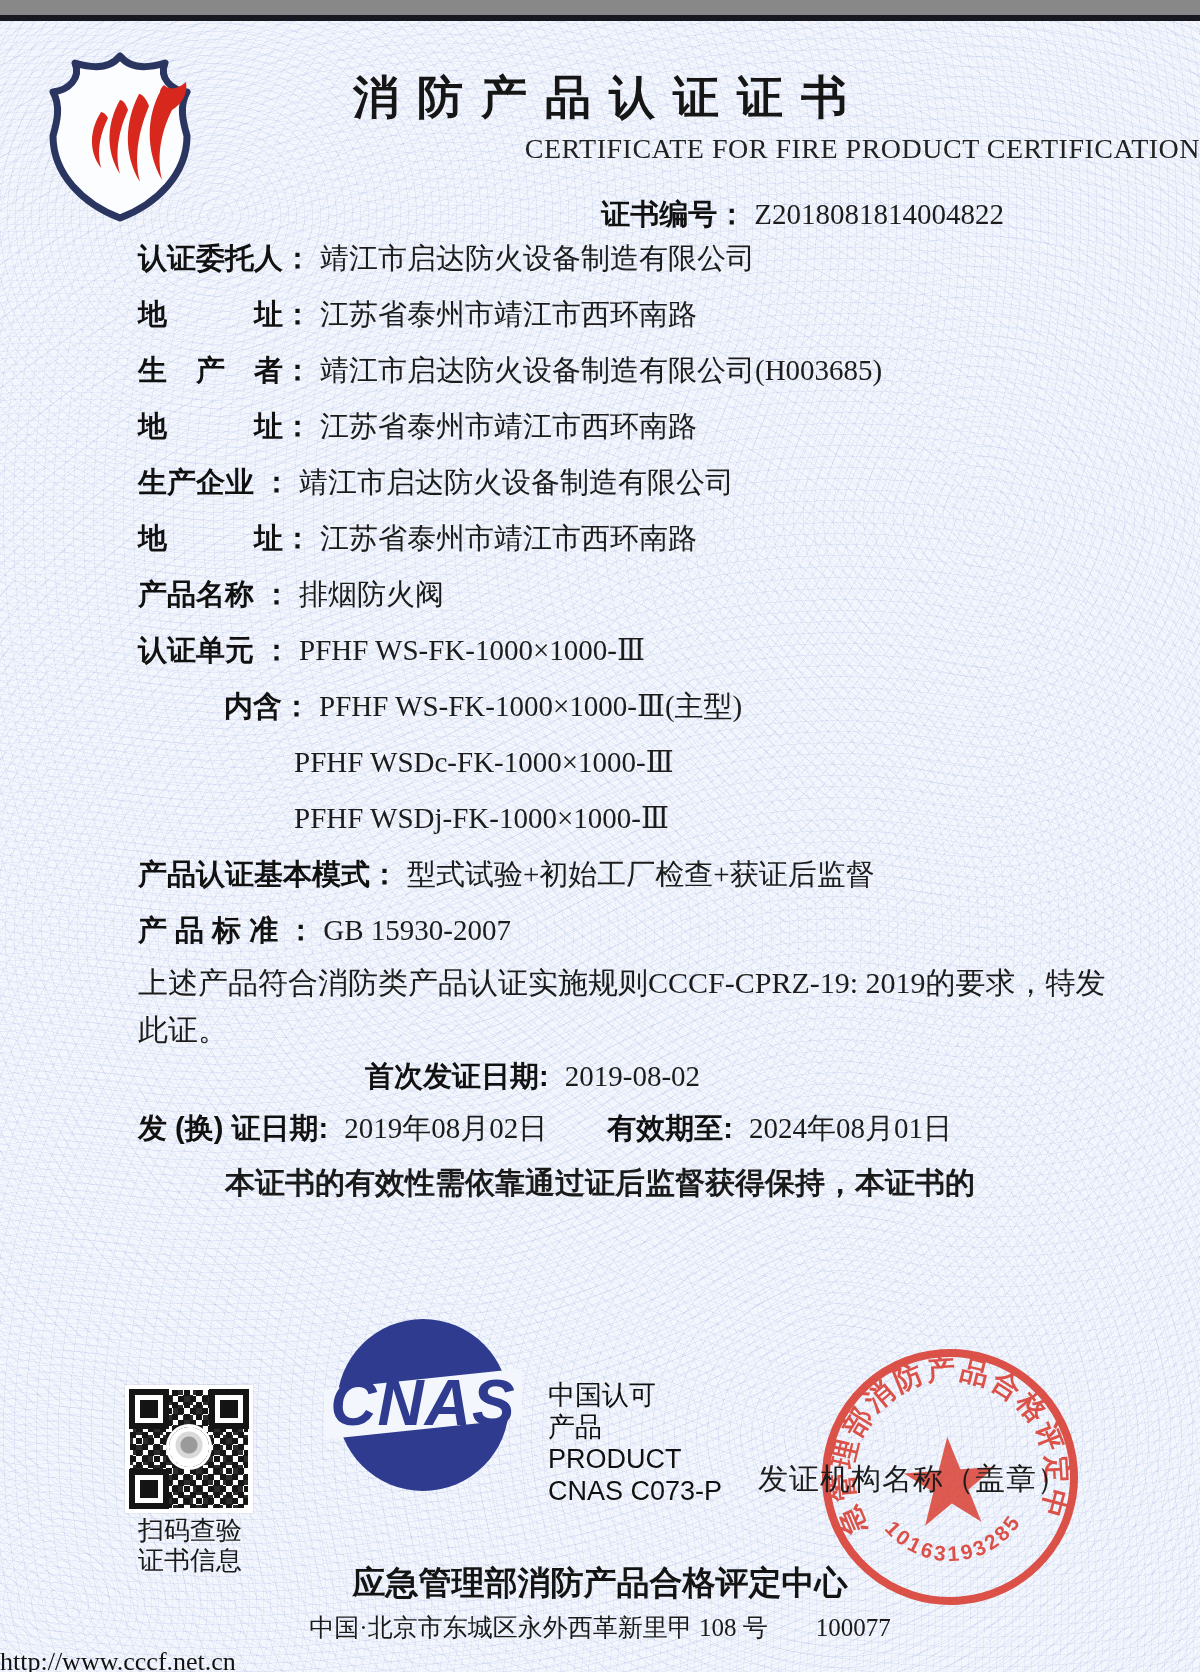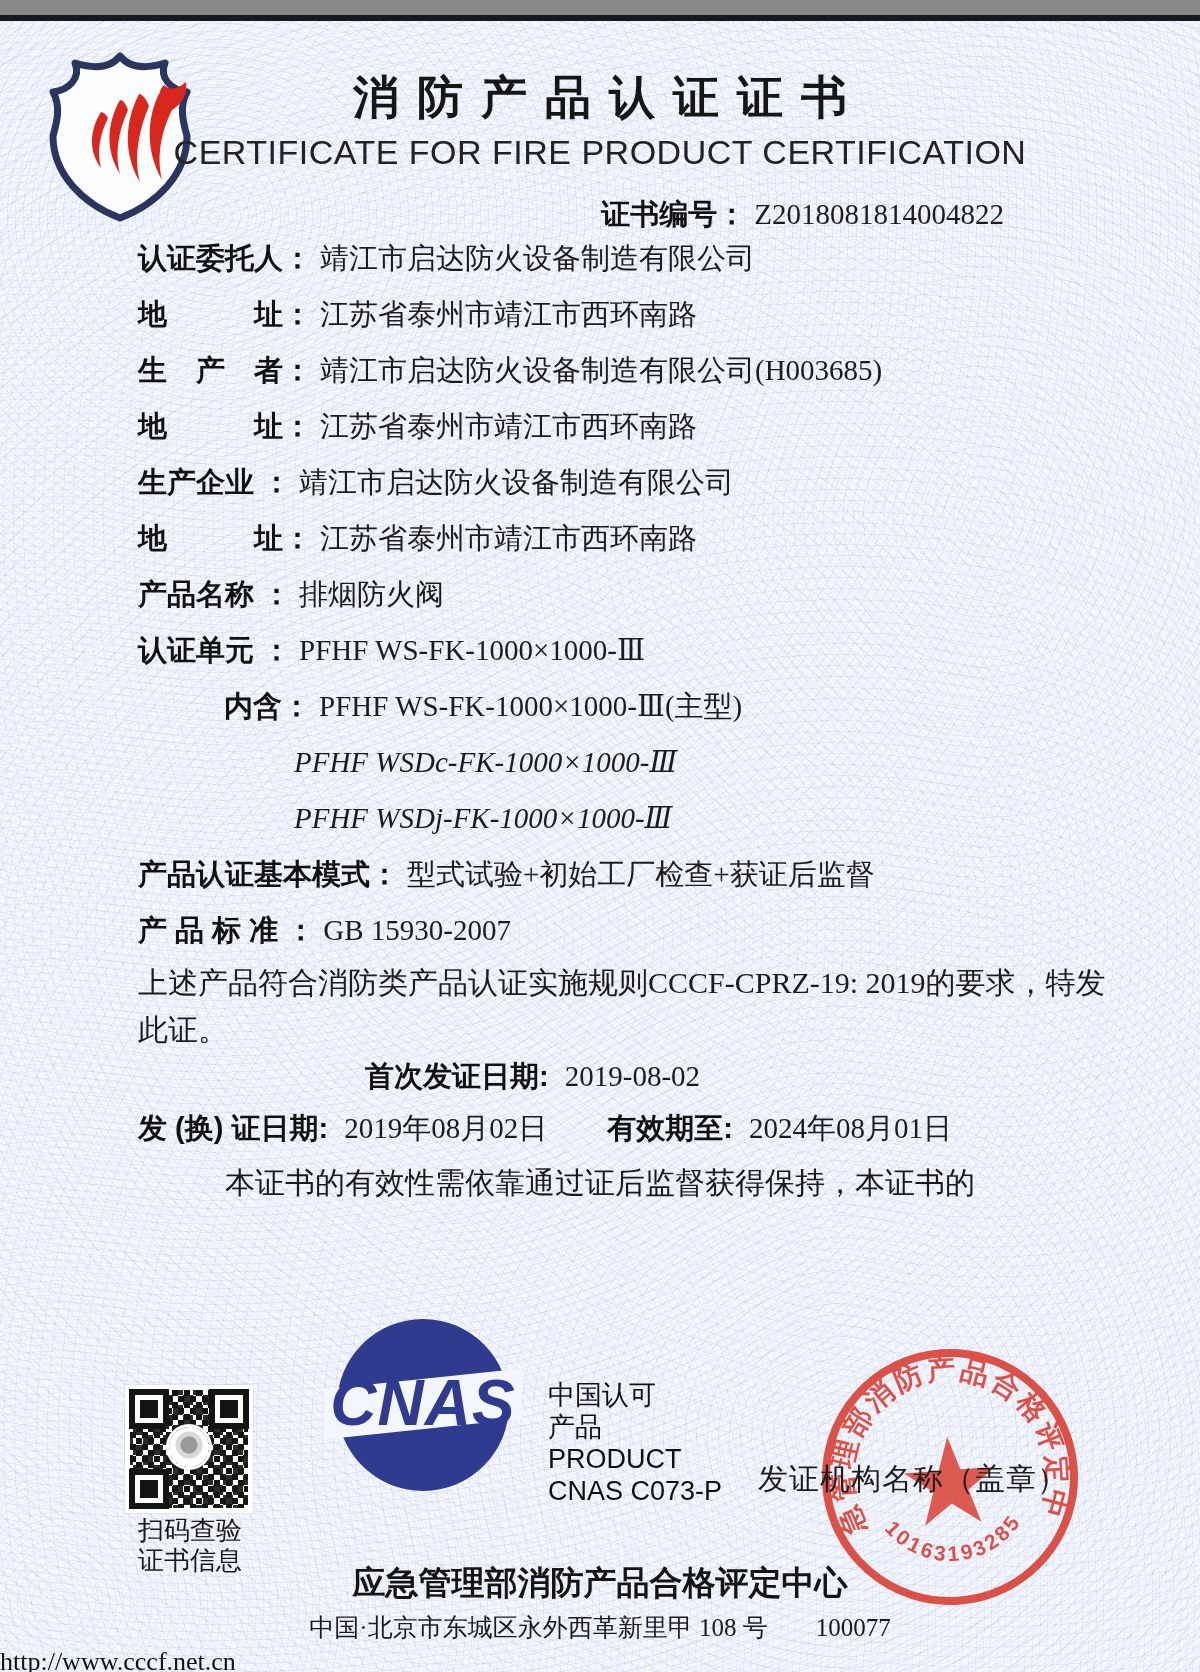--- a/index.html
+++ b/index.html
@@ -13,42 +13,42 @@
       repeating-radial-gradient(circle at 70% 85%, rgba(95,125,205,.10) 0 1px, transparent 1px 11px),
       repeating-radial-gradient(circle at 5% 95%, rgba(95,125,205,.08) 0 1px, transparent 1px 7px);
     font-family:"Liberation Sans","DejaVu Sans",sans-serif;
     color:#1c1c1c;
   }
   .scan-edge{position:absolute;top:0;left:0;width:100%;height:6px;background:#181820;}
   
   .logo{position:absolute;left:35px;top:33px;width:170px;height:178px;}
   .title{position:absolute;top:52px;left:0;width:100%;text-align:center;
     font-size:46px;font-weight:bold;letter-spacing:18px;text-indent:18px;color:#161616;}
-  .subtitle{position:absolute;top:118px;left:0;width:100%;text-align:center;
-    font-size:34px;letter-spacing:.5px;color:#222;}
+  .subtitle{position:absolute;top:118px;left:0;width:100%;text-align:right;
+    font-size:28px;letter-spacing:.5px;color:#222;font-family:Liberation Serif, serif;}
   .certno{position:absolute;top:180px;right:196px;font-size:26px;}
   .certno .lbl{font-weight:bold;}
   .certno .val{font-family:"Liberation Serif","DejaVu Serif",serif;}
   
   .fields{position:absolute;left:138px;top:228px;right:40px;}
   .row{line-height:31px;margin-bottom:21px;white-space:nowrap;}
   .lbl{font-weight:bold;font-size:29px;color:#111;}
   .val{font-family:"Liberation Serif","DejaVu Serif",serif;font-size:29px;padding-left:8px;}
   .row.inner{margin-left:86px;}
-  .row.subval{margin-left:148px;font-style:italic;}
+  .row.subval{margin-left:148px;}
   .row.tight{margin-top:-11px;}
   .statement{position:absolute;left:138px;top:944px;right:50px;font-size:30px;line-height:47px;}
   .statement .b{font-weight:normal;}
   .statement .code{font-family:"Liberation Serif","DejaVu Serif",serif;}
   .first-issue{position:absolute;left:365px;top:1042px;font-size:29px;}
   .first-issue .lbl,.reissue .lbl{font-size:29px;}
   .reissue{position:absolute;left:138px;top:1094px;font-size:29px;white-space:nowrap;}
   .gap40{display:inline-block;width:44px;}
   .notice{position:absolute;left:0;top:1144px;width:100%;text-align:center;
-    font-size:30px;line-height:47px;font-weight:400;color:#1a1a1a;}
+    font-size:30px;line-height:47px;font-weight:700;color:#1a1a1a;}
   
   .qr{position:absolute;left:125px;top:1370px;width:128px;height:128px;background:#fff;
      box-shadow:0 0 0 1px rgba(0,0,0,.05);}
   .qr .mods{position:absolute;left:5px;top:5px;right:5px;bottom:5px;
      background-image:
        repeating-conic-gradient(#141414 0 25%, transparent 0 50%),
        repeating-conic-gradient(rgba(20,20,20,.9) 0 25%, transparent 0 50%);
      background-size:12px 12px,20px 20px;background-position:0 0,3px 5px;}
   .finder{position:absolute;width:40px;height:40px;background:#fff;
      box-shadow:inset 0 0 0 6px #141414, inset 0 0 0 11px #fff, inset 0 0 0 20px #141414;}

